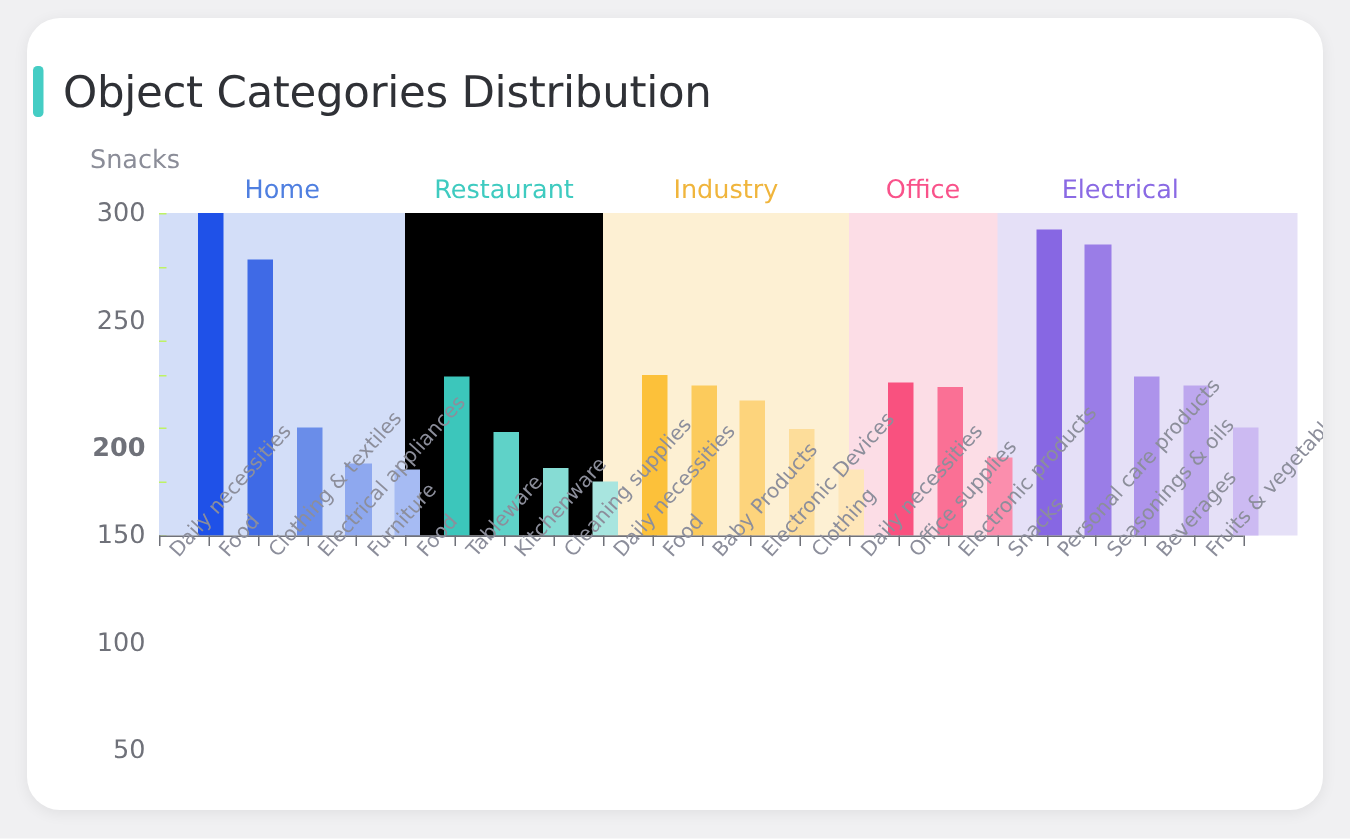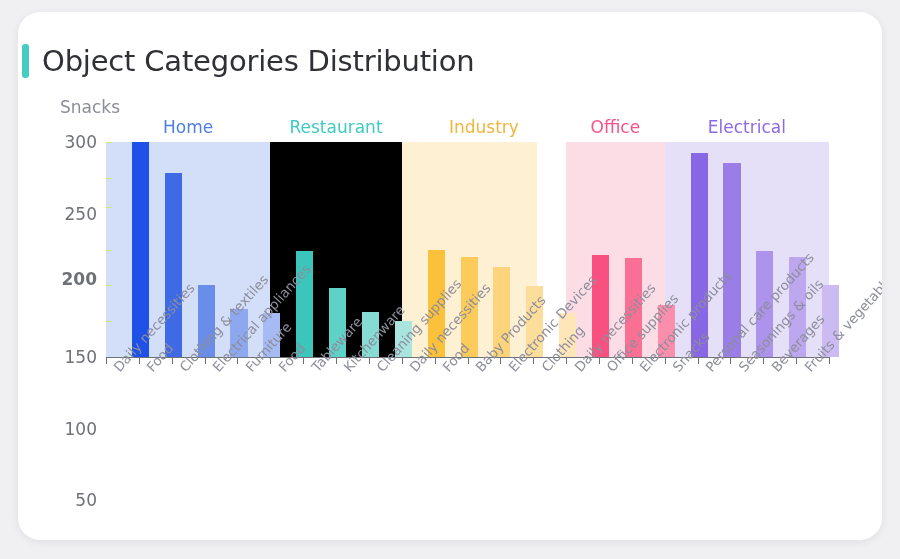--- a/index.html
+++ b/index.html
@@ -18,21 +18,21 @@
     overflow:hidden;
   }
   
   #title-row{position:absolute;left:4px;top:32px;display:flex;align-items:center;}
   #title-accent{width:7px;height:34px;background:#45cdc4;border-radius:3px;margin-right:13px;}
   #title-text{font-size:29px;color:#2f3136;letter-spacing:-0.2px;white-space:nowrap;}
   
   #ylabel{position:absolute;left:42px;top:85px;font-size:17px;color:#8b8d98;}
   
   #plot{position:absolute;left:70px;top:118px;width:793px;height:227px;}
-  .band{position:absolute;top:12px;bottom:0;}
+  .band{position:absolute;top:12px;bottom:0;padding-left:36px;}
   .band-title{position:absolute;top:-25px;font-size:17px;white-space:nowrap;transform:translateX(-50%);}
   #axis-area{position:absolute;left:18px;top:12px;right:0;bottom:0;}
   .gridtick{position:absolute;left:0;width:5px;height:1px;background:#bef264;}
   .ylab{position:absolute;right:100%;margin-right:9px;font-size:17px;color:#6f7179;
         transform:translateY(-50%);white-space:nowrap;}
   .bar{position:absolute;bottom:0;}
   #xaxis{position:absolute;left:88px;top:345px;width:723px;height:1px;background:#6f7179;}
   .xtick{position:absolute;top:0;width:1px;height:7px;background:#6f7179;}
   #xlabels{position:absolute;left:0;top:352px;width:864px;height:170px;}
   .xlab{position:absolute;font-size:13.5px;color:#8c8e9b;white-space:nowrap;
@@ -72,21 +72,21 @@
         <div class="gridtick" style="top: 215px;"></div>
         <div class="gridtick" style="top: 179.167px;">
           <div class="ylab" style="top: 179.167px;">50</div>
         </div>
         <div class="gridtick" style="top: 143.333px;">
           <div class="ylab" style="top: 143.333px; text-align: right;">100</div>
         </div>
         <div class="gridtick" style="top: 107.5px;">
           <div class="ylab" style="top: 107.5px; margin-left: 29px;">150</div>
         </div>
-        <div class="gridtick" style="top: 65px; font-weight: bold;">
+        <div class="gridtick" style="top: 85px; font-weight: bold;">
           <div class="ylab" style="top: 71.6667px;">200</div>
         </div>
         <div class="gridtick" style="top: 35.8333px;">
           <div class="ylab" style="top: 35.8333px;">250</div>
         </div>
         <div class="gridtick" style="top: 0px;">
           <div class="ylab" style="top: 0px;">300</div>
         </div>
         <div class="bar" title="Daily necessities: 300" style="left: 25.8873px; width: 17.0891px; height: 215px; background: rgb(31, 81, 232);"></div>
         <div class="bar" title="Food: 257" style="left: 58.7509px; width: 17.0891px; height: 184.183px; background: rgb(63, 106, 230);"></div>

